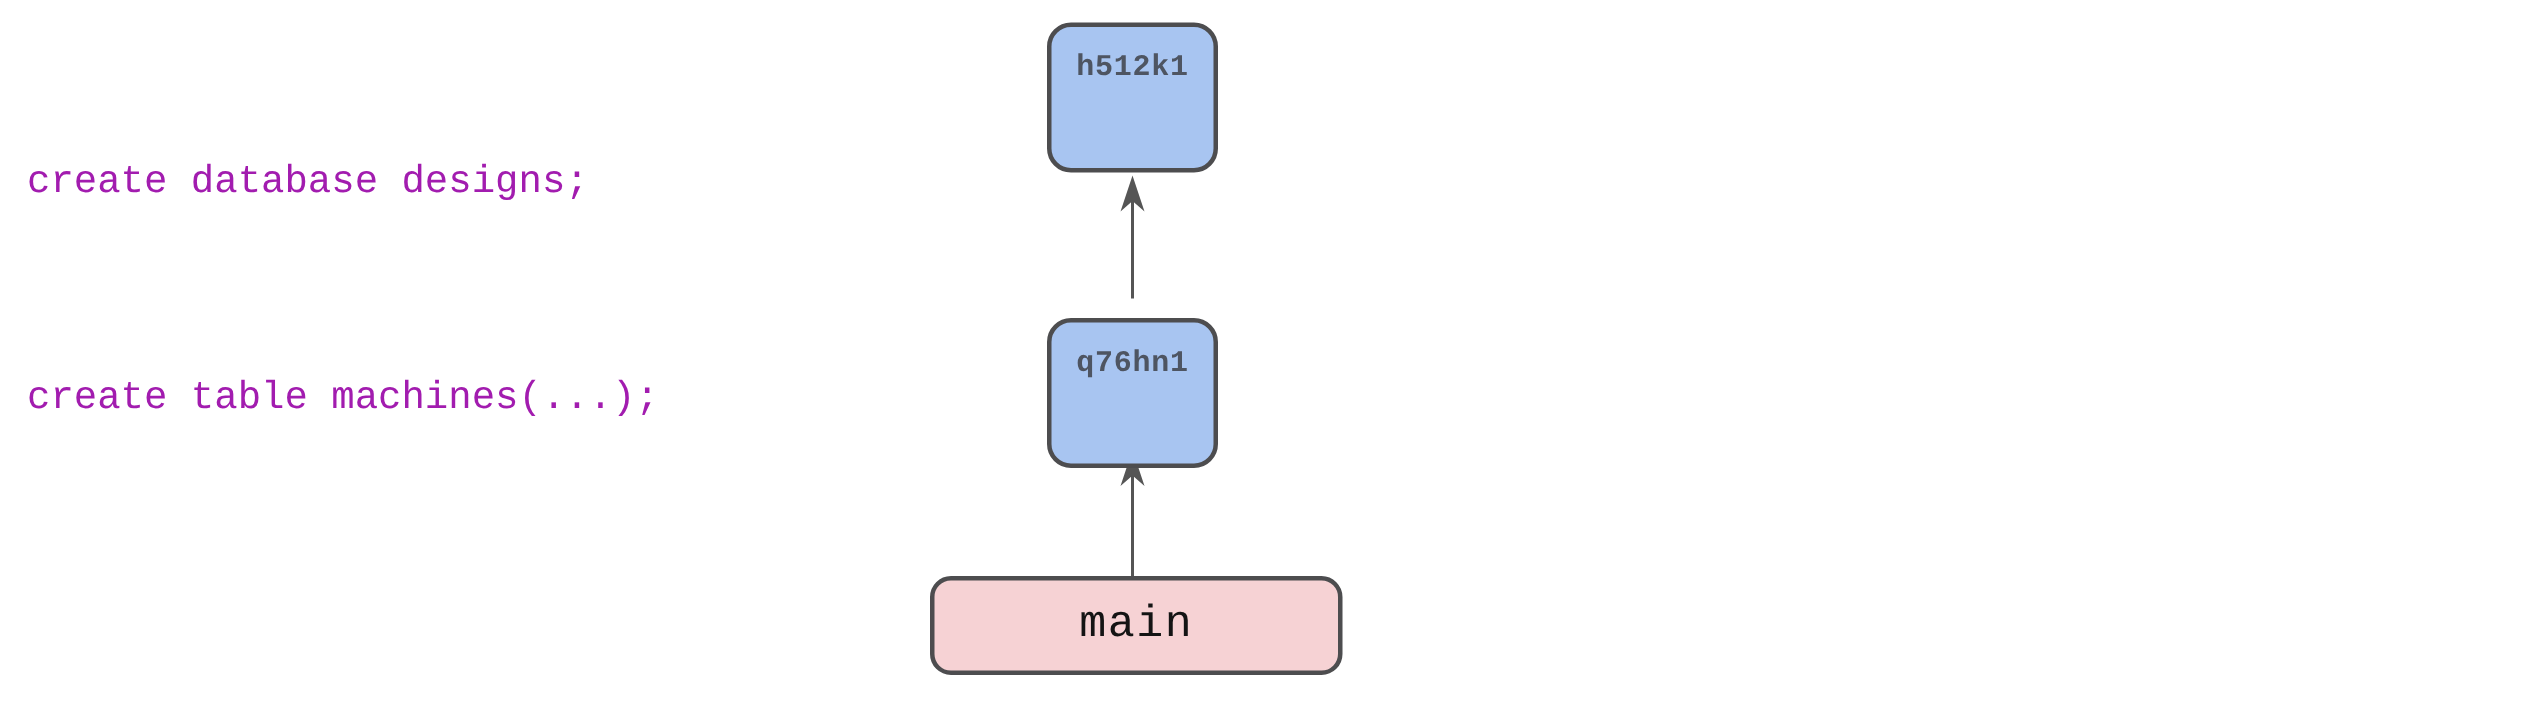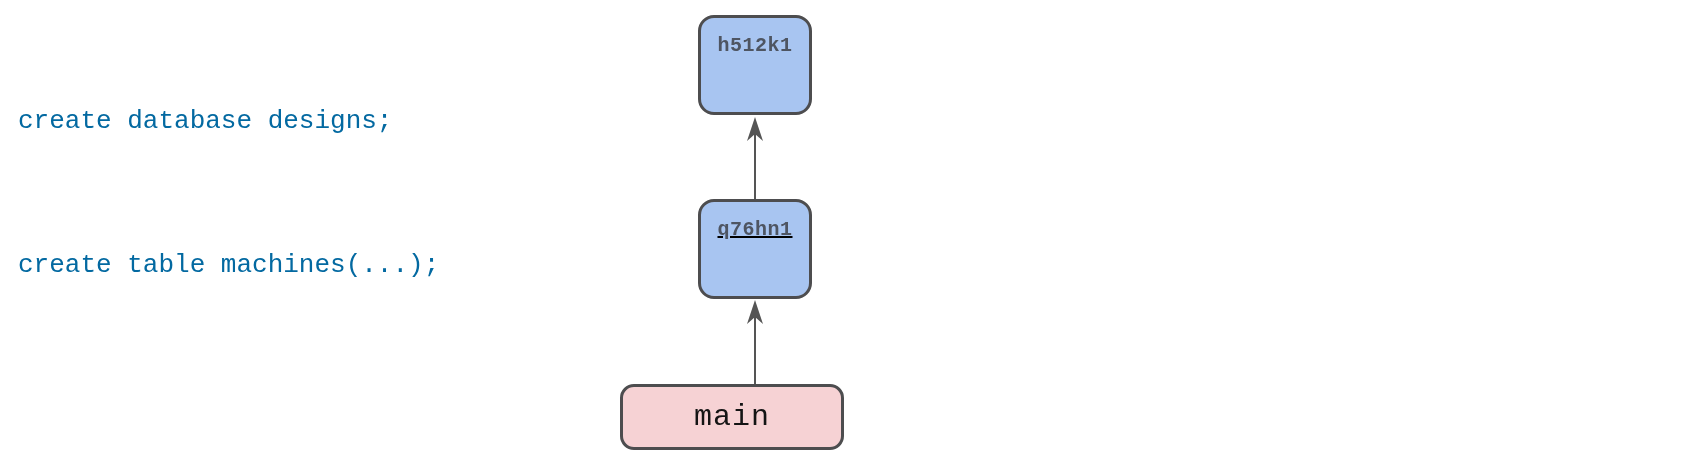--- a/index.html
+++ b/index.html
@@ -11,21 +11,21 @@
     position: relative;
     width: 1696px;
     height: 468px;
     background: #ffffff;
     overflow: hidden;
     font-family: "Liberation Mono", "DejaVu Sans Mono", monospace;
   }
   .code-block {
     position: absolute;
     left: 18px;
-    color: #0369a1;
+    color: #a21caf;
     font-size: 26px;
     line-height: 30px;
     white-space: pre;
   }
   #code-block-1 { top: 46px; }
   #code-block-2 { top: 190px; }
 
   #edges {
     position: absolute;
     left: 0;
@@ -43,33 +43,33 @@
     box-sizing: border-box;
     background: #a8c5f1;
     border: 3px solid #4d4d4f;
     border-radius: 16px;
     display: flex;
     justify-content: center;
     align-items: flex-start;
     padding-top: 16px;
   }
   #commit-node-top { top: 15px; }
-  #commit-node-mid { top: 199px; text-decoration: underline; }
+  #commit-node-mid { top: 212px; }
   .commit-label {
     font-size: 20px;
     font-weight: bold;
     color: #4e5562;
     letter-spacing: 0.5px;
   }
 
   .branch-box {
     position: absolute;
     left: 620px;
     top: 384px;
-    width: 224px;
+    width: 275px;
     height: 66px;
     box-sizing: border-box;
     background: #f6d2d4;
     border: 3px solid #4d4d4f;
     border-radius: 14px;
     display: flex;
     justify-content: center;
     align-items: center;
   }
   .branch-label {

